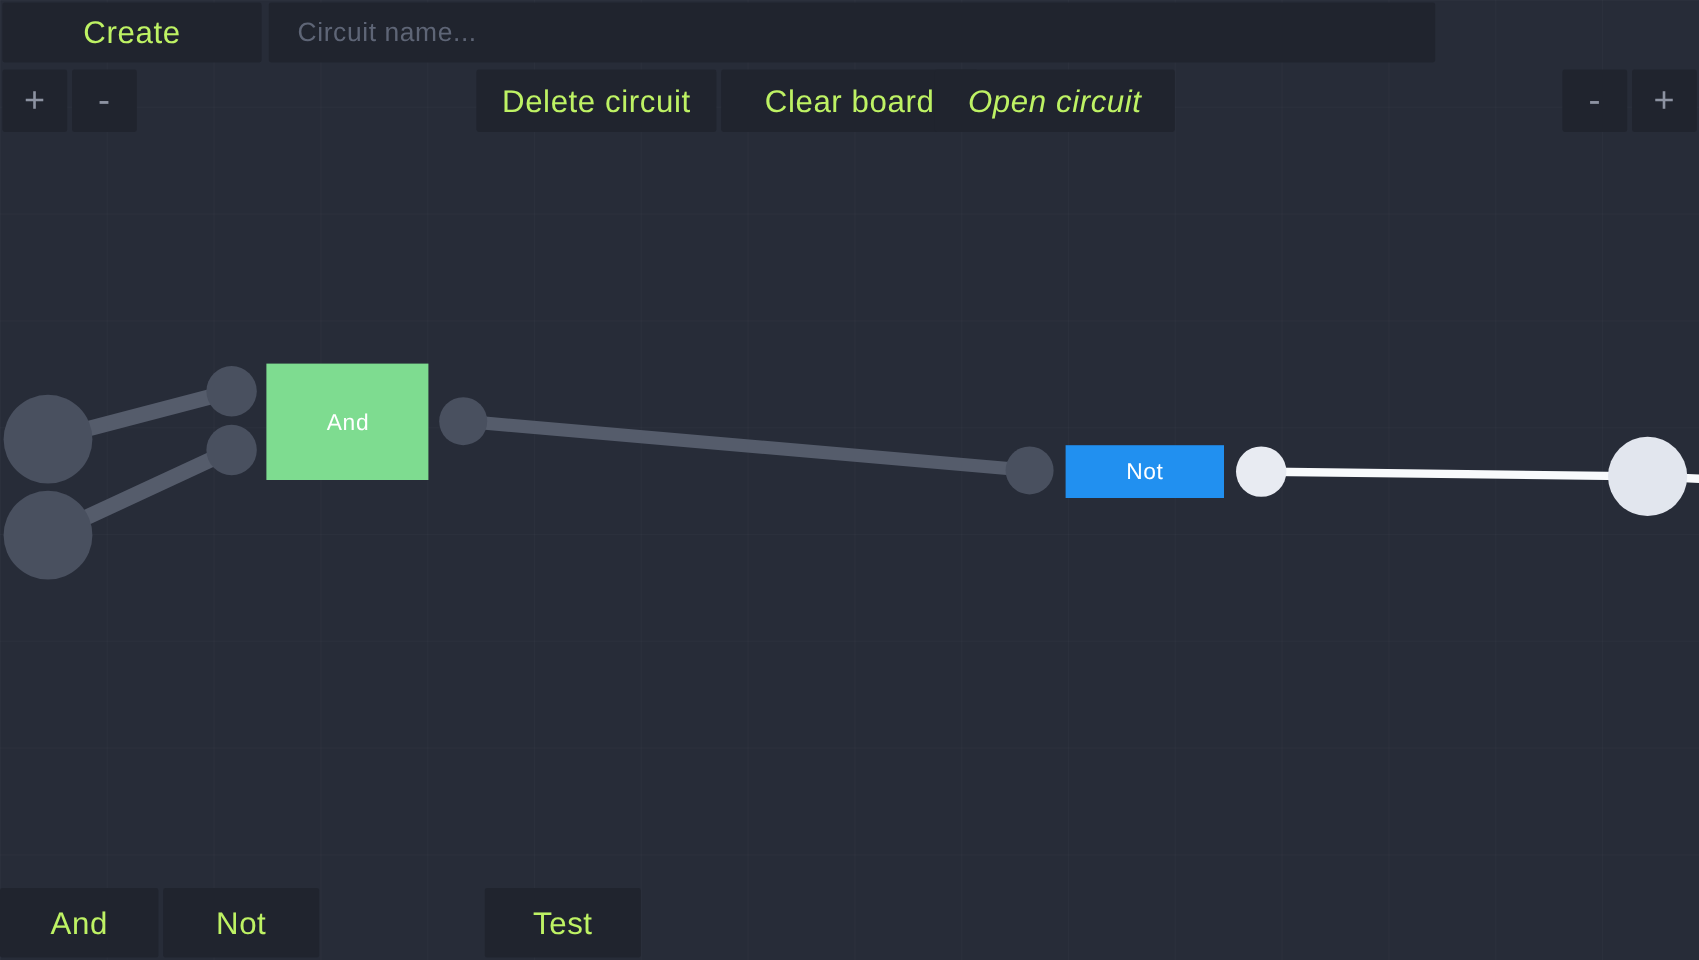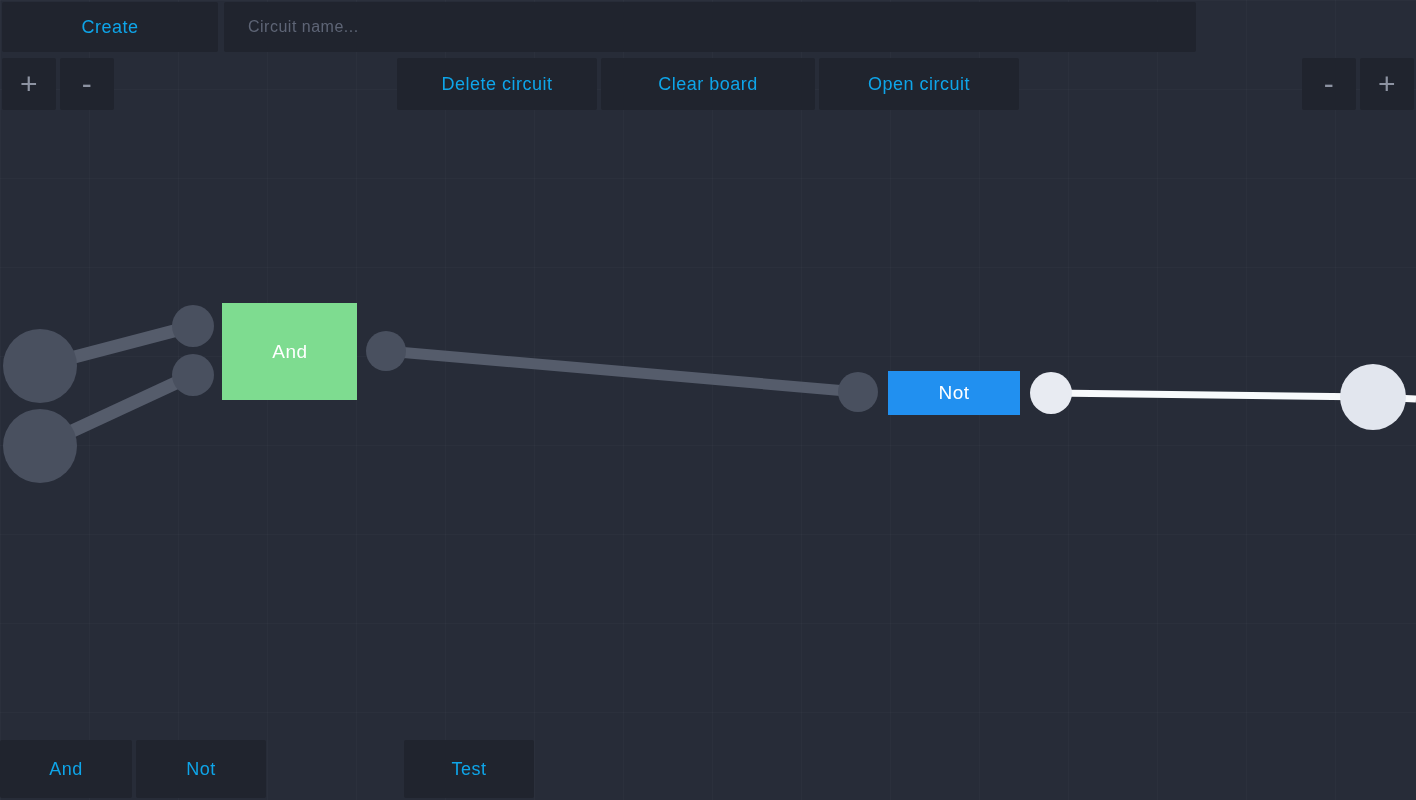--- a/index.html
+++ b/index.html
@@ -16,25 +16,25 @@
     background-color: #272c38;
     
     background-image:
       linear-gradient(rgba(255,255,255,0.018) 1px, transparent 1px),
       linear-gradient(90deg, rgba(255,255,255,0.018) 1px, transparent 1px);
     background-size: 89px 89px;
   }
   .btn {
     position: absolute;
     background: #20242e;
-    color: #0ea5e9;
+    color: #bef264;
     display: flex;
     align-items: center;
     justify-content: center;
-    font-size: 18px;
+    font-size: 26px;
     letter-spacing: 0.5px;
     border-radius: 2px;
     cursor: pointer;
     user-select: none;
     z-index: 5;
   }
   .btn.small {
     font-size: 30px;
     color: #8d93a2;
   }
@@ -42,39 +42,39 @@
     position: absolute;
     left: 224px;
     top: 2px;
     width: 972px;
     height: 50px;
     background: #20242e;
     border: none;
     outline: none;
     color: #c6cbd6;
     font-family: "Liberation Sans", sans-serif;
-    font-size: 16px;
+    font-size: 22px;
     letter-spacing: 0.5px;
     padding: 0 0 0 24px;
     border-radius: 2px;
     z-index: 5;
     box-sizing: border-box;
   }
   #circuit-name::placeholder {
     color: #5e6576;
   }
   
   #create-btn   { left: 2px;    top: 2px;  width: 216px;  height: 50px; }
   #menu-btn     { left: 1200px; top: 2px;  width: 214px;  height: 50px; }
   
   #zoom-in-left   { left: 2px;    top: 58px; width: 54px;  height: 52px; }
   #zoom-out-left  { left: 60px;   top: 58px; width: 54px;  height: 52px; }
   #delete-circuit { left: 397px;  top: 58px; width: 200px; height: 52px; text-align: center; }
   #clear-board    { left: 601px;  top: 58px; width: 214px; height: 52px; }
-  #open-circuit   { left: 819px;  top: 58px; width: 200px; height: 52px; }
+  #open-circuit   { left: 779px;  top: 58px; width: 200px; height: 52px; font-style: italic; }
   #zoom-out-right { left: 1302px; top: 58px; width: 54px;  height: 52px; }
   #zoom-in-right  { left: 1360px; top: 58px; width: 54px;  height: 52px; }
   
   #palette-and  { left: 0px;   top: 740px; width: 132px; height: 58px; }
   #palette-not  { left: 136px; top: 740px; width: 130px; height: 58px; }
   #palette-nand { left: 270px; top: 740px; width: 130px; height: 58px; }
   #palette-test { left: 404px; top: 740px; width: 130px; height: 58px; }
 
   #board {
     position: absolute;

